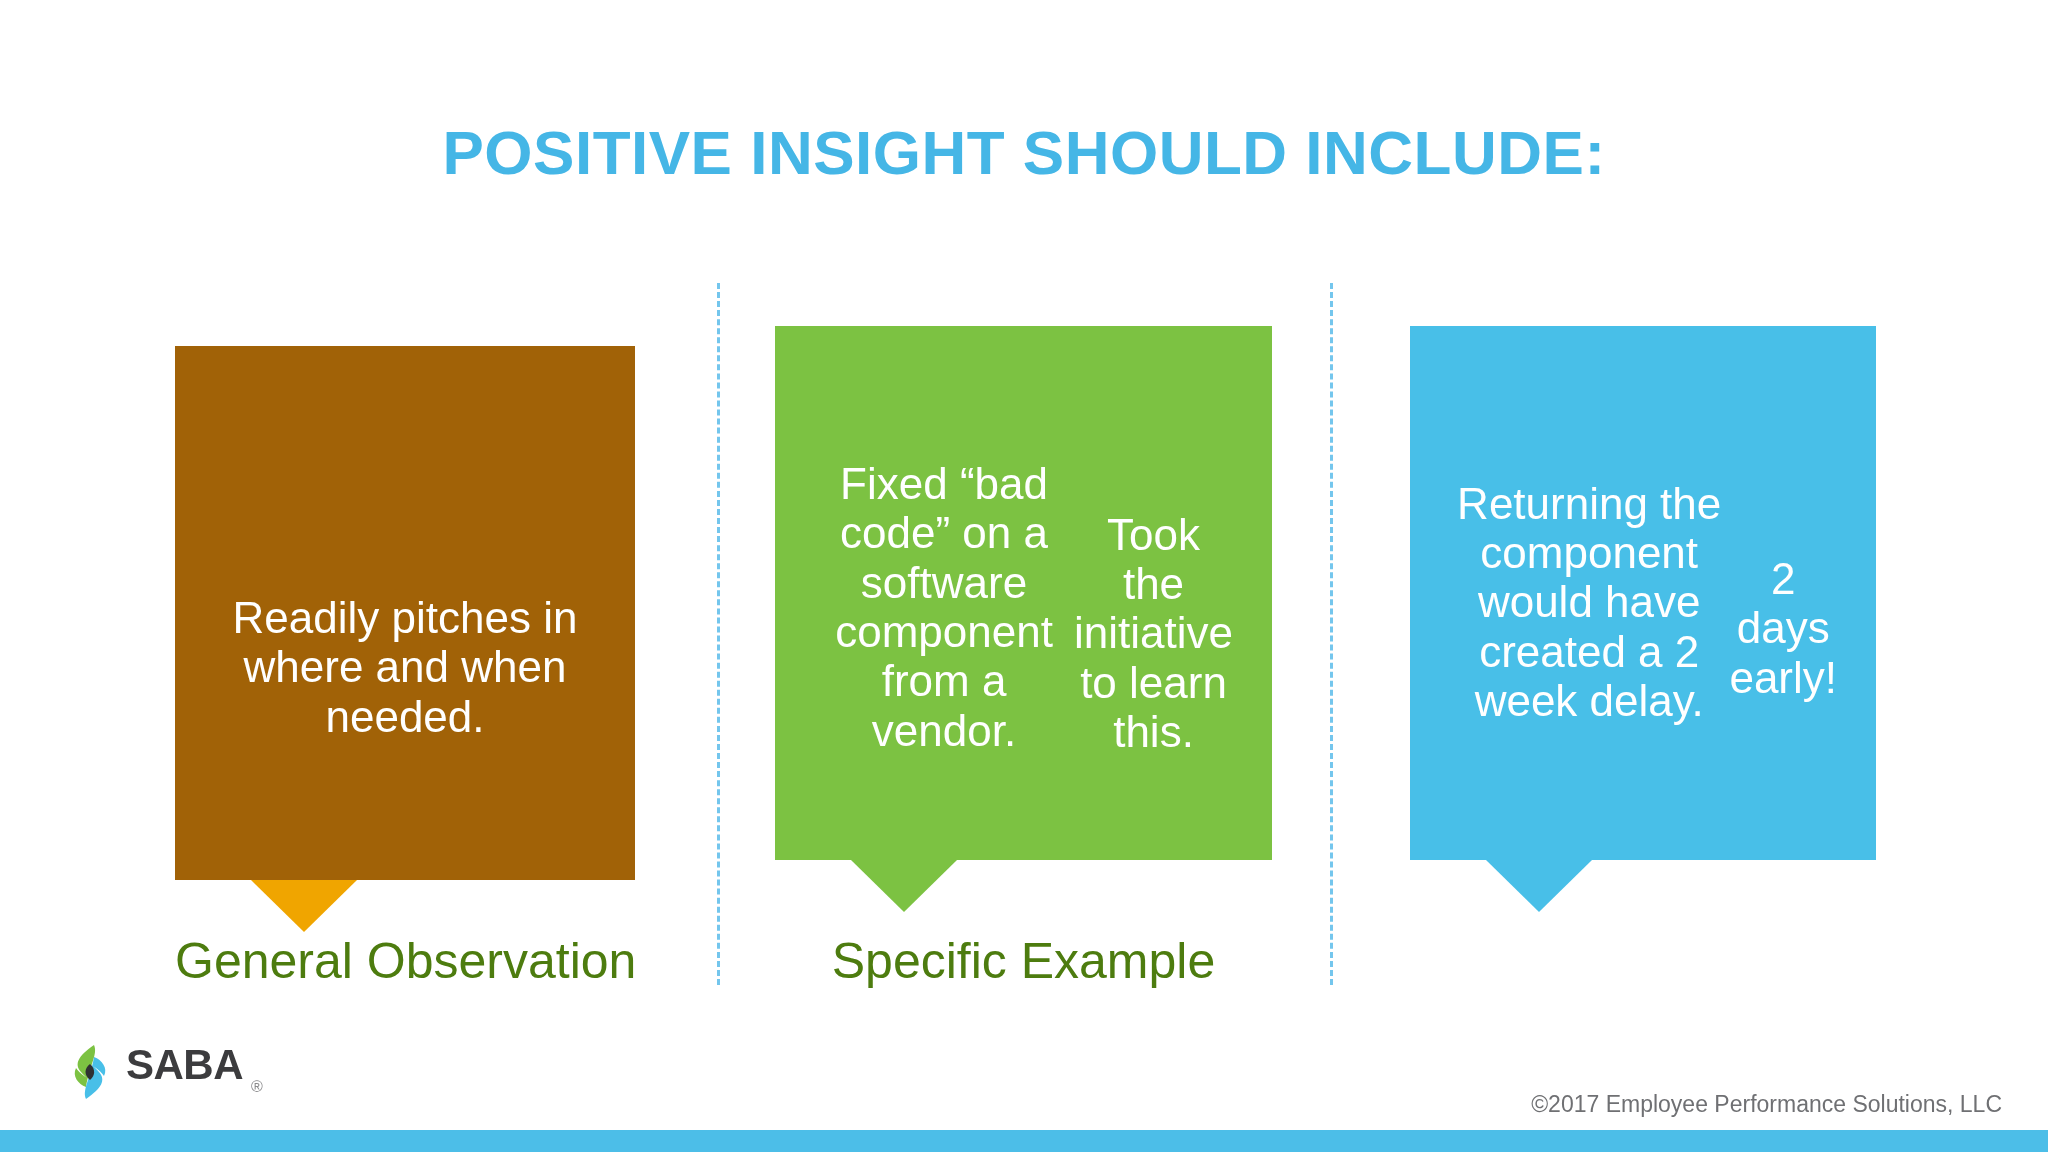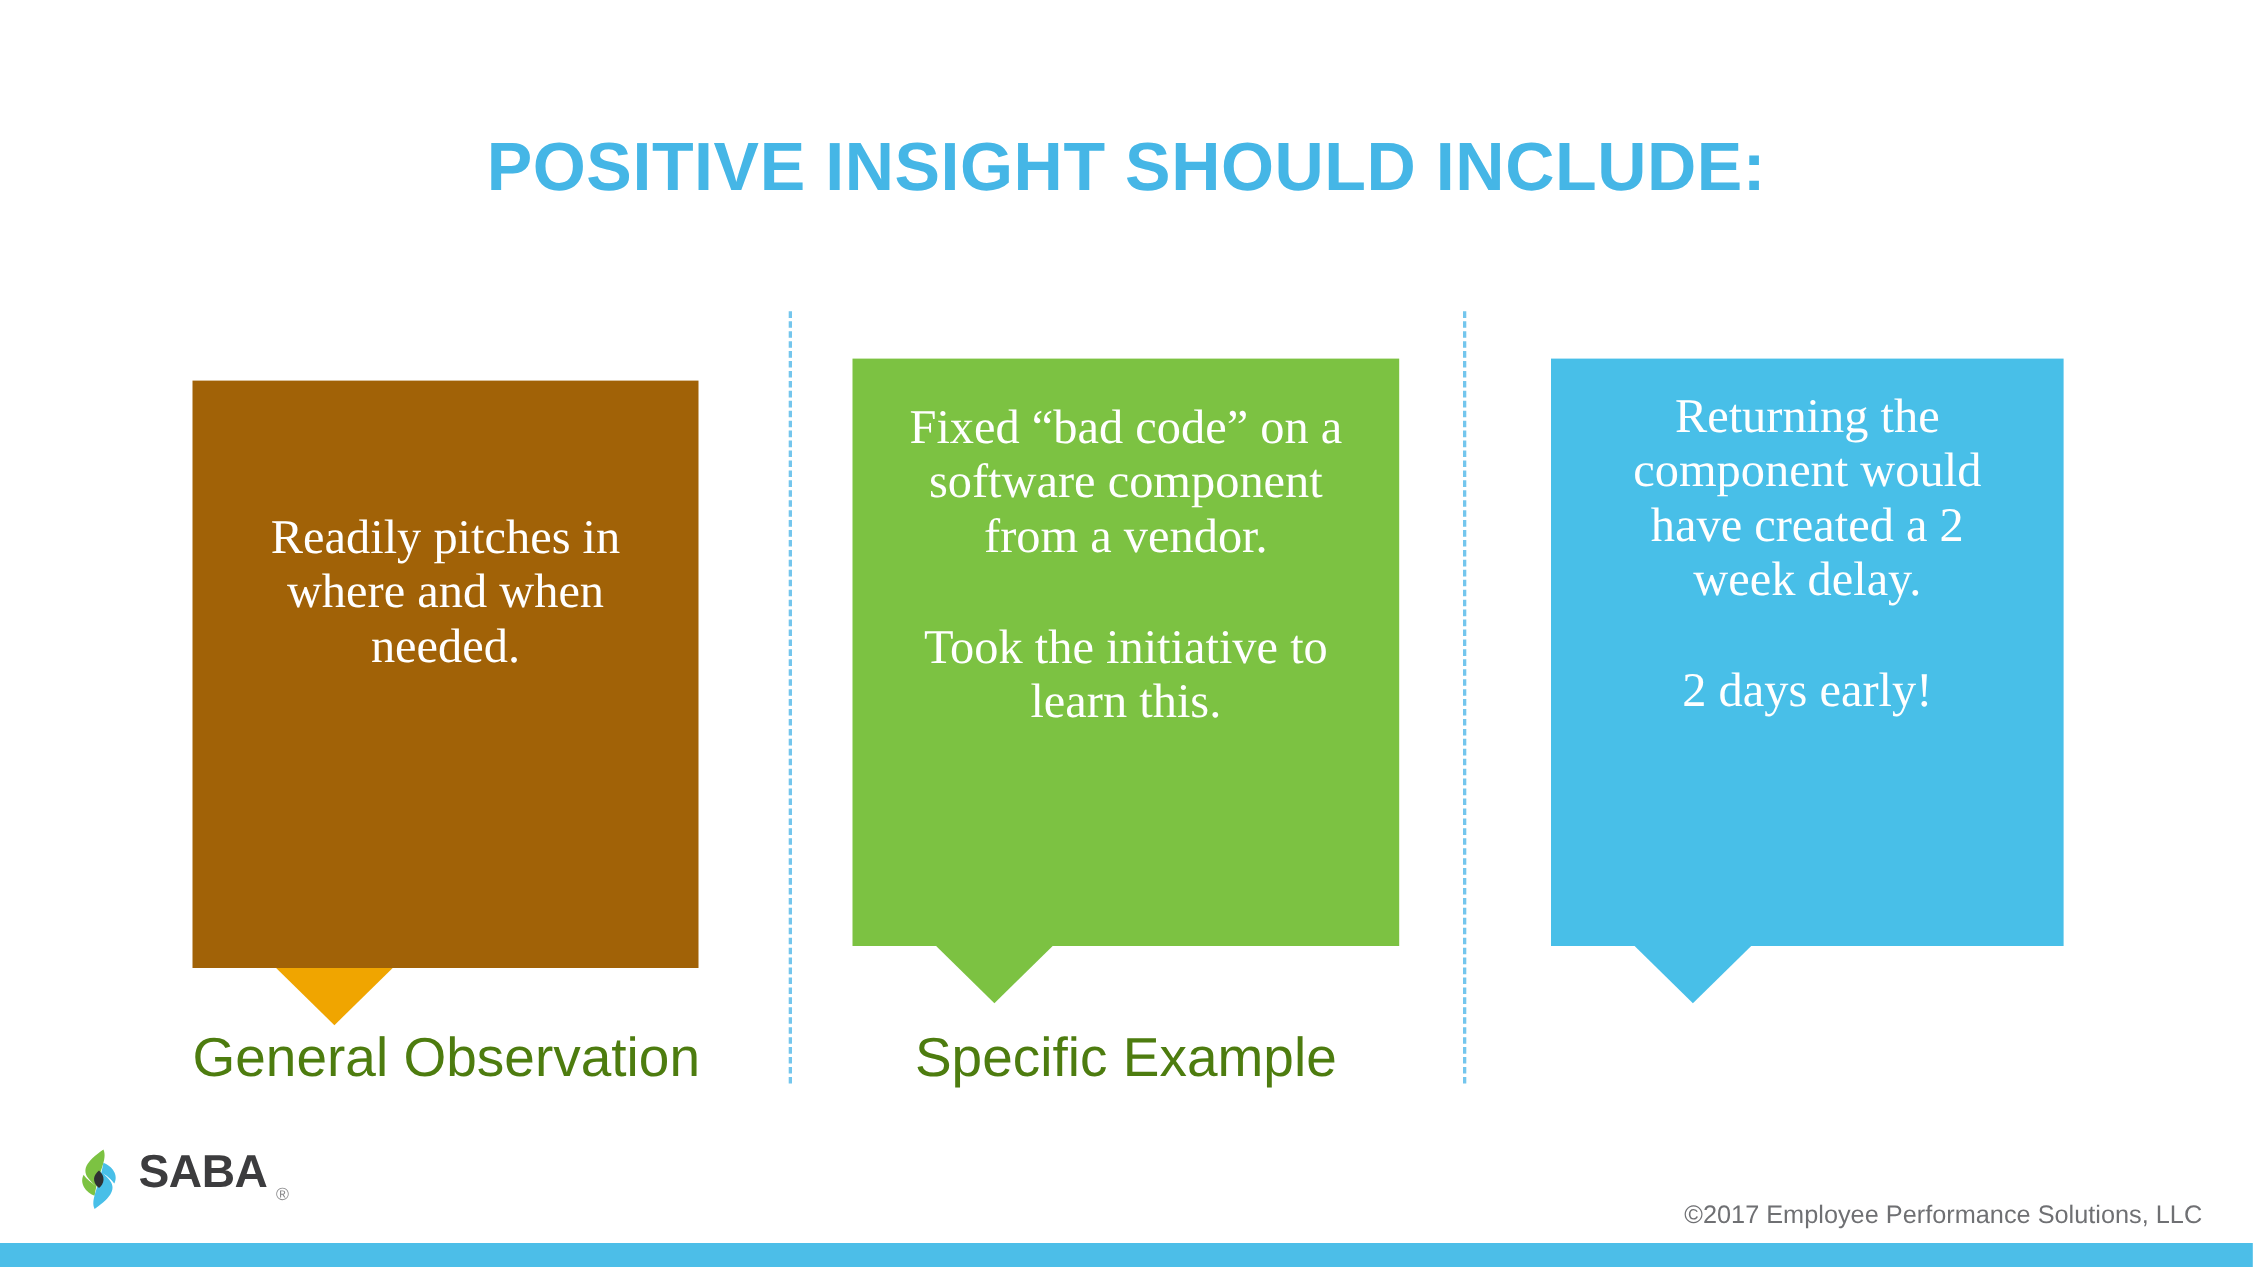--- a/index.html
+++ b/index.html
@@ -57,26 +57,26 @@
   #column-1 { left: 175px;  width: 460px; }
   #column-2 { left: 775px;  width: 497px; }
   #column-3 { left: 1410px; width: 466px; }
 
   
   .card {
     position: relative;
     height: 534px;
     box-sizing: border-box;
     display: flex;
-    flex-direction: column;
+    flex-direction: row;
     justify-content: center;
     align-items: center;
     padding: 10px 39px;
     color: #ffffff;
-    font-family: Liberation Serif, serif;
+    font-family: Liberation Sans, sans-serif;
     font-size: 44px;
     line-height: 1.12;
     text-align: center;
   }
   .card.orange { background: #a16207; margin-top: 20px; }
   .card.green  { background: #7CC242; }
   .card.blue   { background: #48BFE8; }
 
   
   .card-tail {

